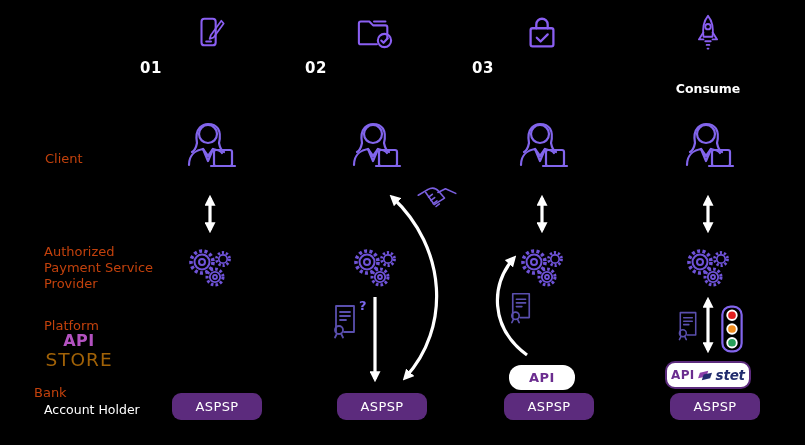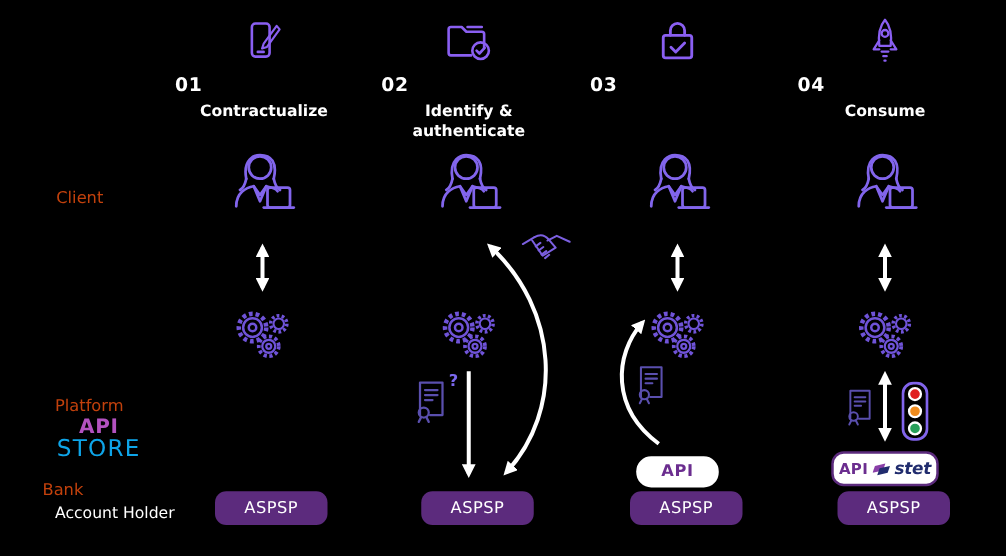--- a/index.html
+++ b/index.html
@@ -15,21 +15,21 @@
   .step-num  { position:absolute; top:59px; width:140px; font-size:15px; font-weight:bold; letter-spacing:.5px; }
   .step-name { position:absolute; top:81px; width:140px; text-align:center; font-size:12.5px; font-weight:bold; line-height:1.3; }
   .step-name span { display:inline-block; max-width:100px; }
 
   
   .row-label { position:absolute; font-size:13px; font-weight:normal; color:#c2410c; line-height:1.22; }
   .row-sublabel { position:absolute; font-size:12.5px; font-weight:normal; color:#fff; }
 
   .brand { position:absolute; left:38px; top:333px; width:82px; text-align:center; line-height:1.05; }
   .brand-api   { color:#b352c0; font-weight:bold; font-size:16px; letter-spacing:.5px; }
-  .brand-store { color:#0ea5e9; font-weight:normal; font-size:18.5px; letter-spacing:1px; }
+  .brand-store { color:#a16207; font-weight:normal; font-size:18.5px; letter-spacing:1px; }
 
   
   .pill { position:absolute; display:flex; align-items:center; justify-content:center; box-sizing:border-box; }
   .pill-purple { width:90px; height:27px; top:393px; background:#5c2b7d; border-radius:9px; color:#fff; font-size:13px; letter-spacing:.4px; }
   .pill-white-api { width:66px; height:25px; top:365px; left:509px; background:#ffffff; border-radius:12px; color:#6b2d8f; font-weight:bold; font-size:13px; letter-spacing:.5px; }
   .pill-stet { width:86px; height:28px; top:361px; left:665px; background:#ffffff; border:2px solid #5c2b7d; border-radius:10px; gap:3px; }
   .pill-stet .api-txt { color:#6b2d8f; font-weight:bold; font-size:12px; letter-spacing:.3px; }
   .pill-stet .stet-txt { color:#212c6e; font-weight:bold; font-size:13.5px; letter-spacing:-.2px;font-style:italic; }
 
   .qmark { position:absolute; color:#7b68ee; font-size:13px; font-weight:bold; }
@@ -83,27 +83,25 @@
       <circle cx="14" cy="14" r="3"></circle>
       <path d="M9 20 L4 28 H9"></path>
       <path d="M19 20 L24 28 H19"></path>
       <path d="M11 30 h6 M12.5 34 h3 M13.5 38 h1"></path>
     </svg>
   </div>
 
   <div class="step-num" style="left:140px">01</div>
   <div class="step-num" style="left:305px">02</div>
   <div class="step-num" style="left:472px">03</div>
-  <div class="step-num" style="left:638px">04</div>
-
-  <div class="step-name" style="left:140px"><span>Contractualize</span></div>
-  <div class="step-name" style="left:305px"><span>Identify &amp; authenticate</span></div>
+
   <div class="step-name" style="left:638px"><span>Consume</span></div>
 
   <div class="row-label" style="left:45px; top:151px">Client</div>
+  <div class="row-label" style="left:44px; top:244px; width:126px">Authorized Payment Service Provider</div>
   <div class="row-label" style="left:44px; top:318px">Platform</div>
   <div class="brand">
     <div class="brand-api">API</div>
     <div class="brand-store">STORE</div>
   </div>
   <div class="row-label" style="left:34px; top:385px">Bank</div>
   <div class="row-sublabel" style="left:44px; top:402px">Account Holder</div>
 
   <svg class="abs" style="left:182px; top:121px" width="56" height="60" viewBox="0 0 56 60" fill="none" stroke="#8265ec" stroke-width="2.2" stroke-linecap="round" stroke-linejoin="round">
     <path d="M15 22 C12 6 22 3 26 3 C35 3 40 9 37 22"></path>

